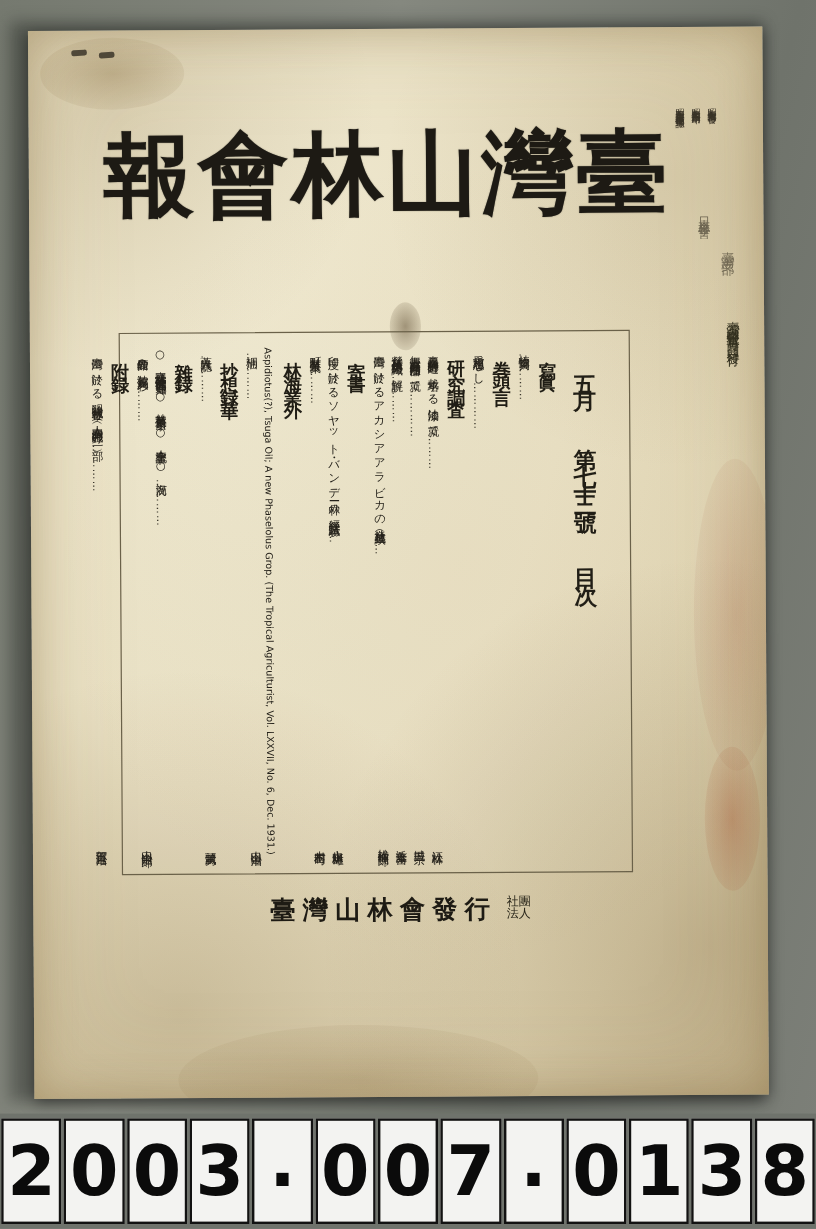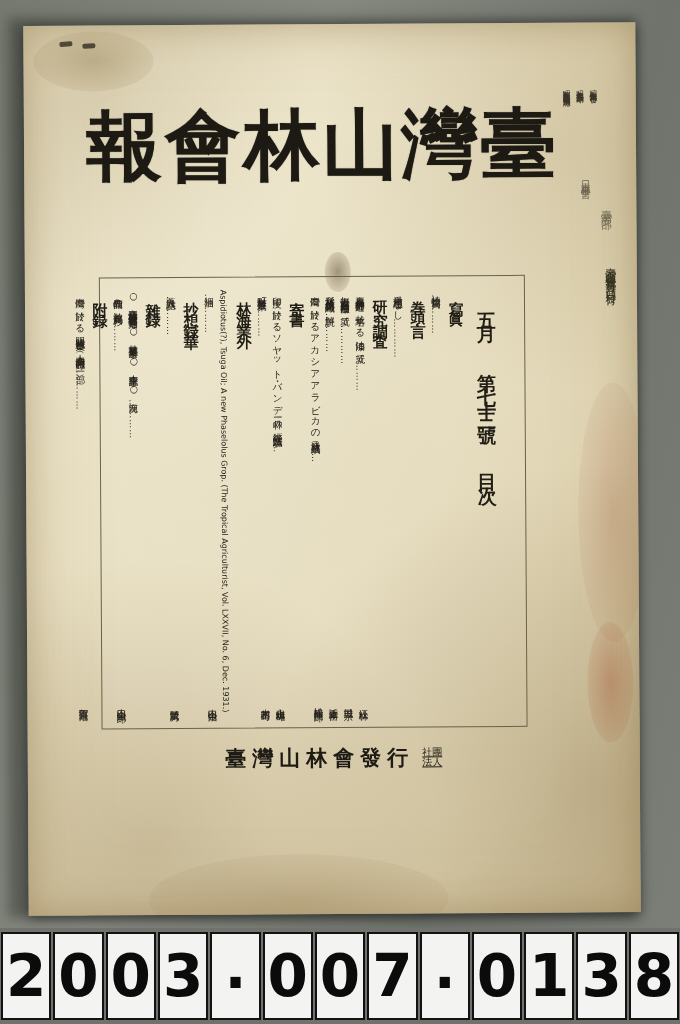--- a/index.html
+++ b/index.html
@@ -285,21 +285,20 @@
     color: #1e1b14;
     font-weight: 700;
     direction: rtl;
   }
   #footer-corp {
     font-size: 10px;
     line-height: 1.05;
     color: #272418;
     text-align: right;
     margin-left: 2px;
-    text-decoration: underline;
   }
 
   
   #accession-strip {
     position: absolute;
     left: 0;
     bottom: 0;
     width: 680px;
     height: 96px;
     display: flex;

